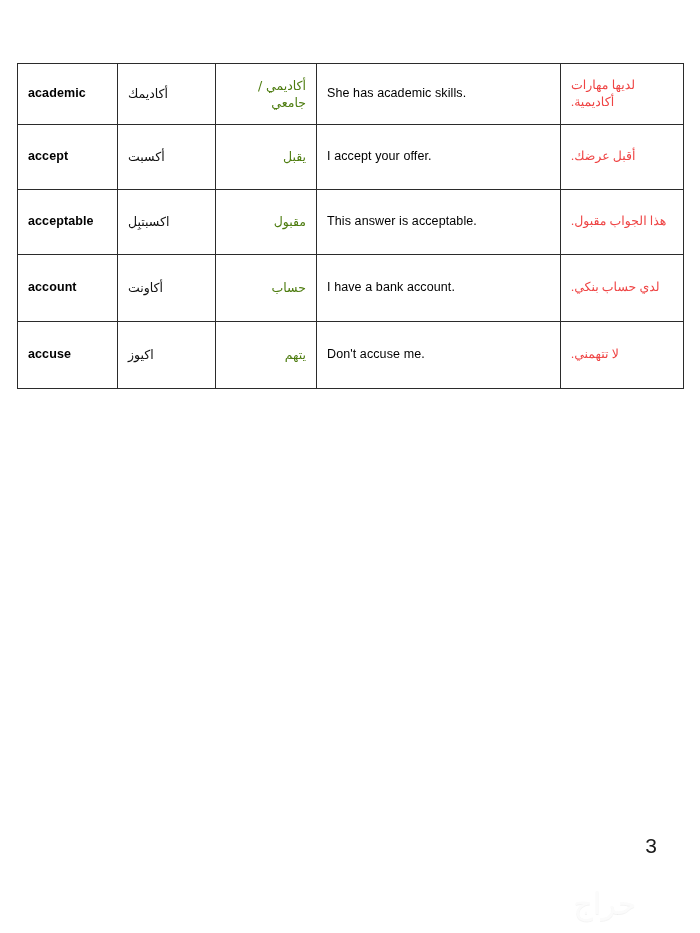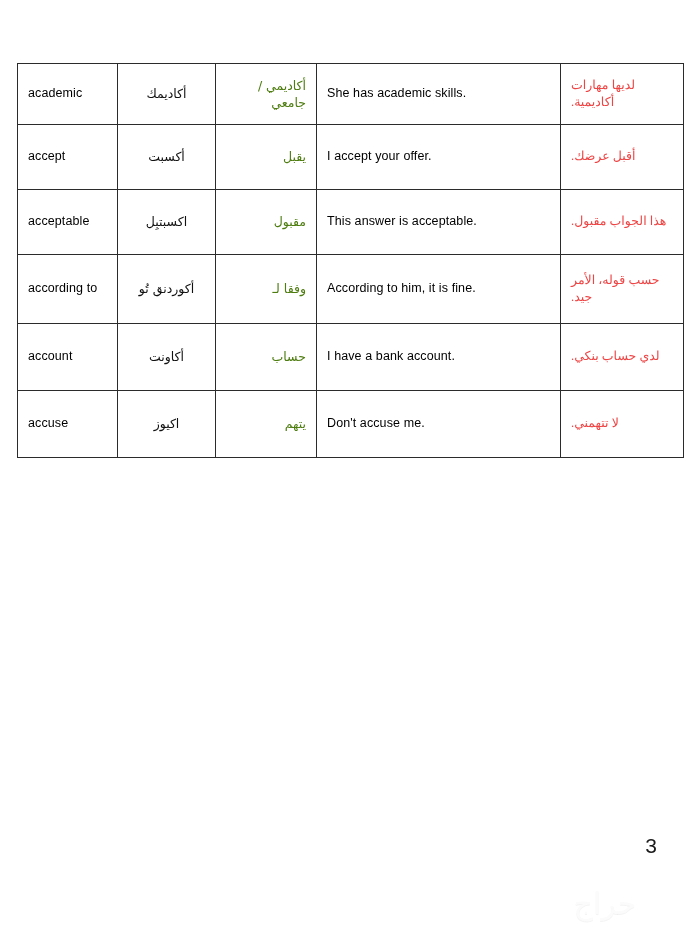--- a/index.html
+++ b/index.html
@@ -42,29 +42,29 @@
   }
 
   
   col.c-english   { width: 100px; }
   col.c-translit  { width: 98px; }
   col.c-arword    { width: 101px; }
   col.c-ensent    { width: 244px; }
   col.c-arsent    { width: 123px; }
 
   td.cell-english {
-    font-weight: normal;
+    font-weight: bold;
     text-align: left;
     color: #000000;
     font-size: 12.8px;
     letter-spacing: 0.1px;
   }
 
   td.cell-translit {
-    text-align: center;
+    text-align: left;
     direction: rtl;
     color: #111111;
     font-size: 13.5px;
     font-family: "DejaVu Sans", "Liberation Sans", sans-serif;
   }
 
   td.cell-arabic-word {
     text-align: right;
     direction: rtl;
     color: #4d7c0f;
@@ -156,27 +156,20 @@
           <td class="cell-english-sentence">I accept your offer.</td>
           <td class="cell-arabic-sentence">أقبل عرضك.</td>
         </tr>
         <tr class="r-2">
           <td class="cell-english">acceptable</td>
           <td class="cell-translit">اكسبتبِل</td>
           <td class="cell-arabic-word">مقبول</td>
           <td class="cell-english-sentence">This answer is acceptable.</td>
           <td class="cell-arabic-sentence">هذا الجواب مقبول.</td>
         </tr>
-        <tr class="r-6">
-          <td class="cell-english">according to</td>
-          <td class="cell-translit">أكوردنق تُو</td>
-          <td class="cell-arabic-word">وفقا لـ</td>
-          <td class="cell-english-sentence">According to him, it is fine.</td>
-          <td class="cell-arabic-sentence">حسب قوله، الأمر جيد.</td>
-        </tr>
         <tr class="r-7">
           <td class="cell-english">account</td>
           <td class="cell-translit">أكاونت</td>
           <td class="cell-arabic-word">حساب</td>
           <td class="cell-english-sentence">I have a bank account.</td>
           <td class="cell-arabic-sentence">لدي حساب بنكي.</td>
         </tr>
         <tr class="r-9">
           <td class="cell-english">accuse</td>
           <td class="cell-translit">اكيوز</td>

